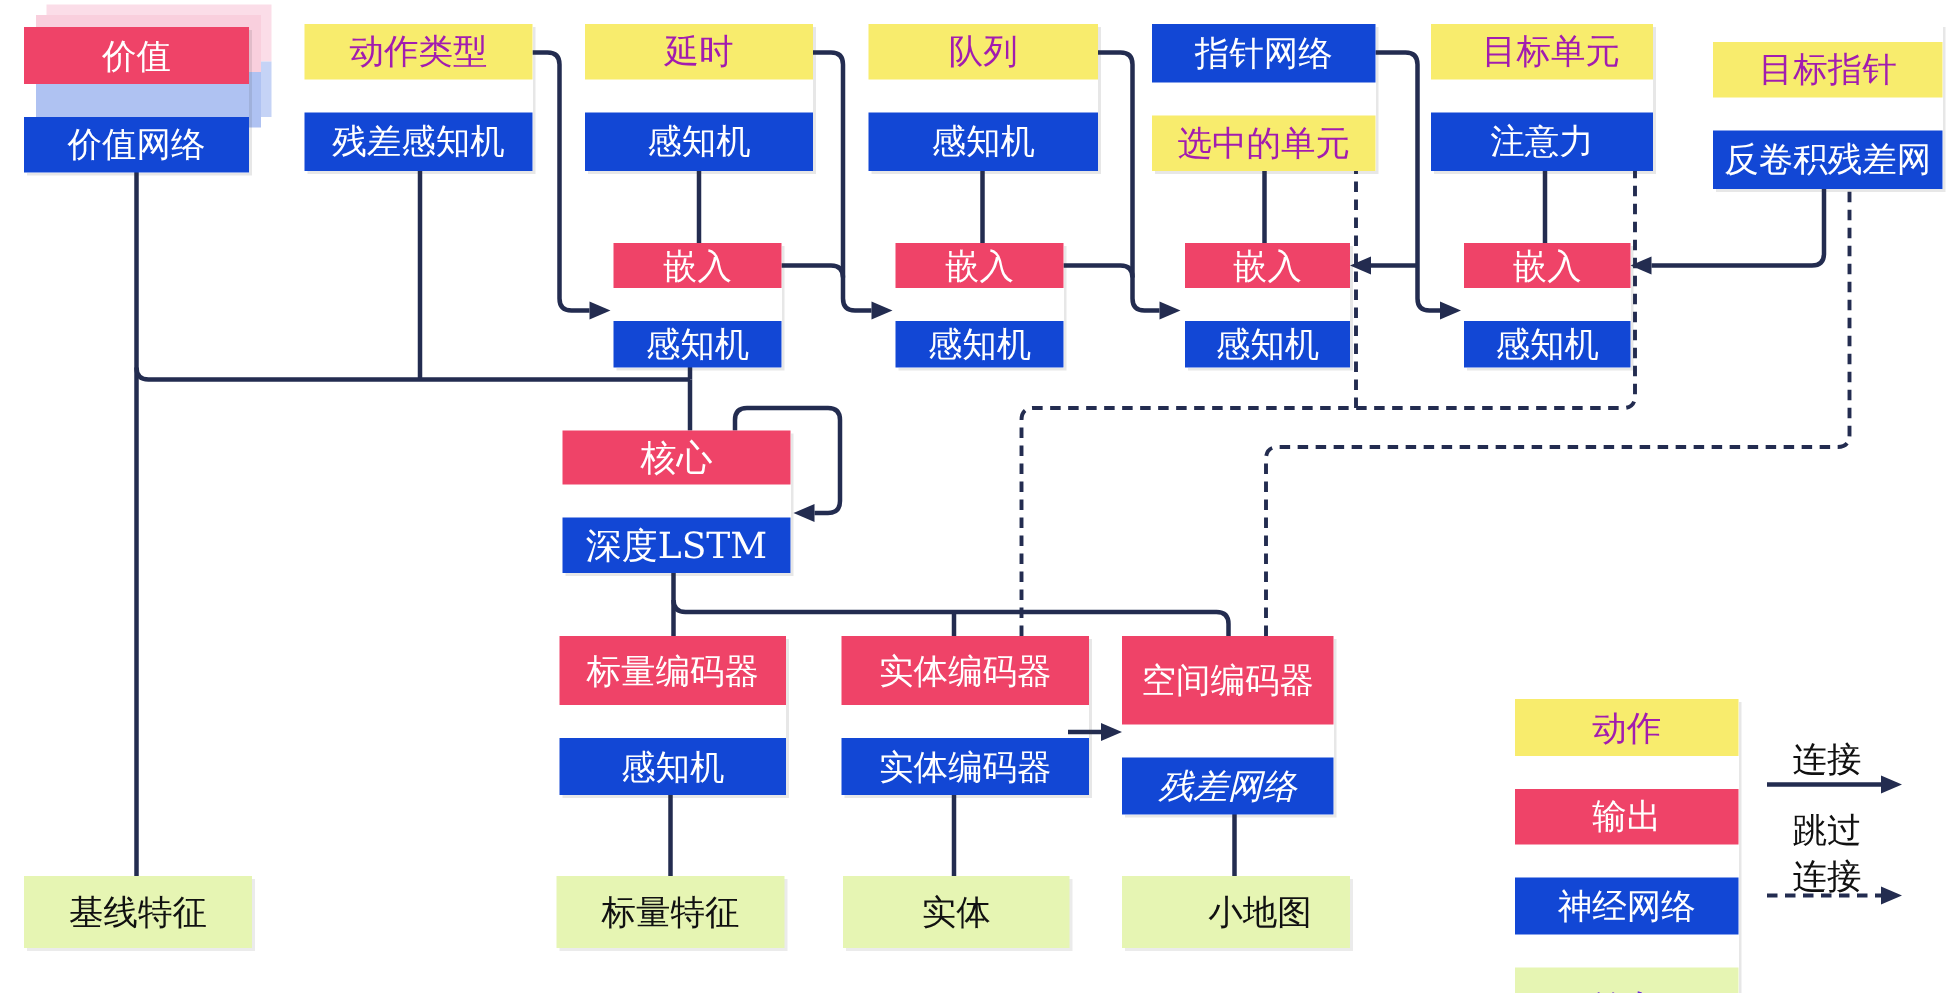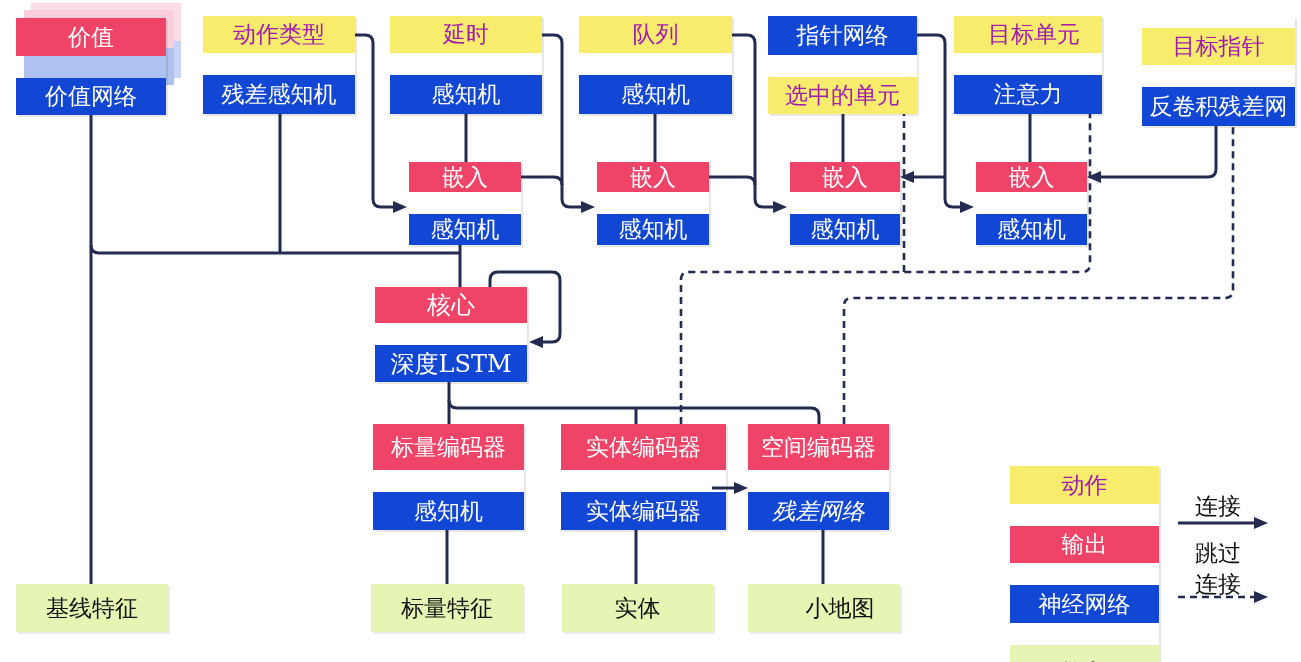--- a/index.html
+++ b/index.html
@@ -213,21 +213,21 @@
 
   <div class="node" style="left:373px;top:424px;width:151px;">
     <div class="half pink fs23" style="height:46px;">标量编码器</div>
     <div class="half blue fs23" style="height:38px;">感知机</div>
   </div>
   <div class="node" style="left:561px;top:424px;width:165px;">
     <div class="half pink fs23" style="height:46px;">实体编码器</div>
     <div class="half blue fs23" style="height:38px;">实体编码器</div>
   </div>
   <div class="node" style="left:748px;top:424px;width:141px;">
-    <div class="half pink fs23" style="height:46px;">空间编码器</div>
+    <div class="half pink fs23" style="height:59px;">空间编码器</div>
     <div class="half blue fs23" style="height:38px;font-style:italic;">残差网络</div>
   </div>
 
   <div class="green-box fs23" style="left:16px;top:584px;width:152px;height:48px;">基线特征</div>
   <div class="green-box fs23" style="left:371px;top:584px;width:152px;height:48px;">标量特征</div>
   <div class="green-box fs23" style="left:562px;top:584px;width:151px;height:48px;">实体</div>
   <div class="green-box fs23" style="left:748px;top:584px;width:152px;height:48px;padding-left:32px;">小地图</div>
 
   <div class="node" style="left:1010px;top:466px;width:149px;">
     <div class="half yellow fs23" style="height:38px;">动作</div>

